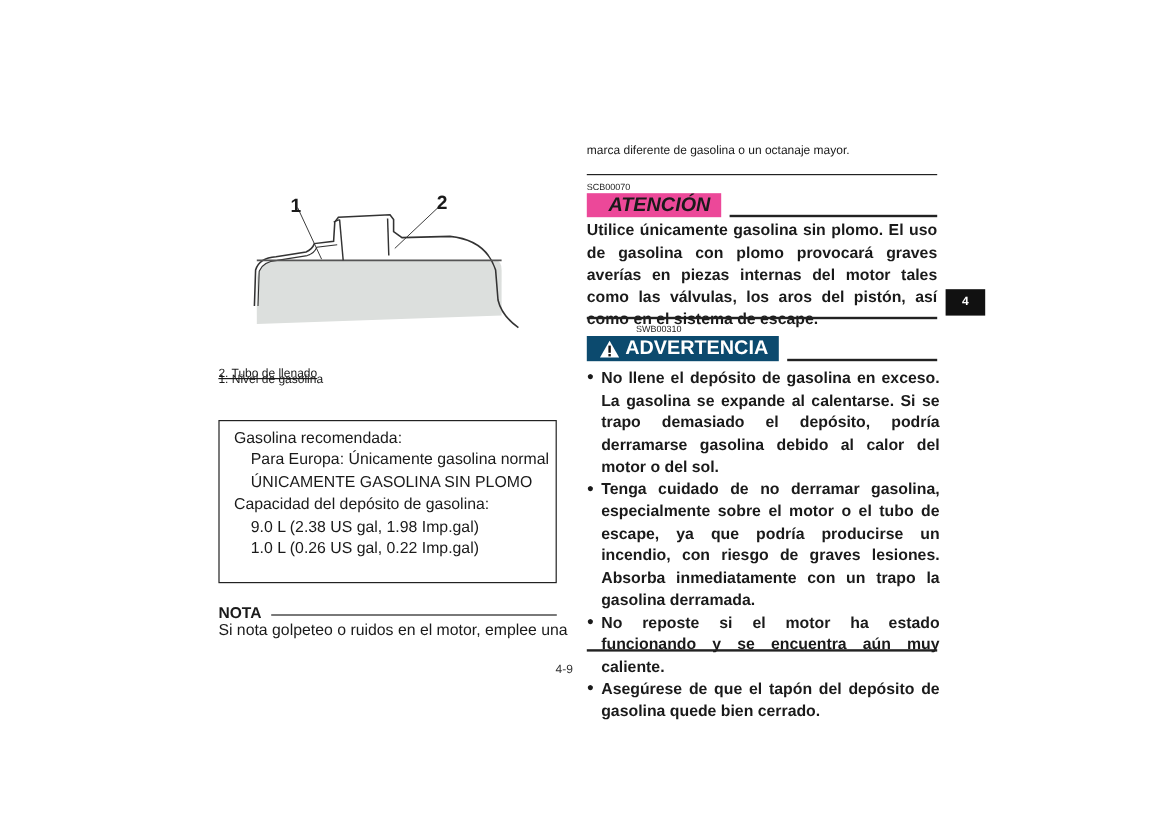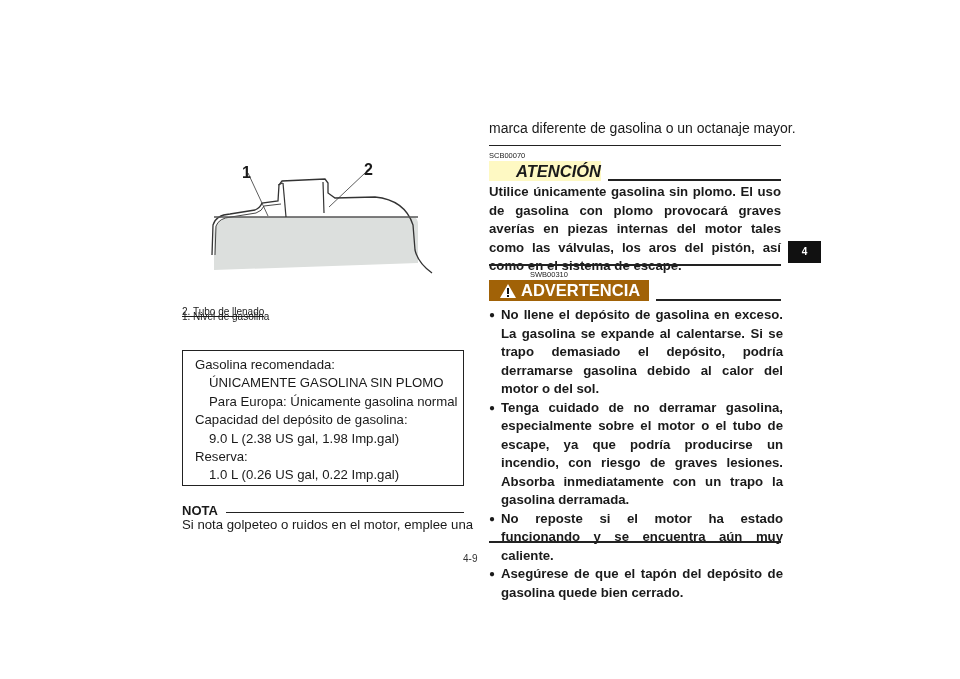--- a/index.html
+++ b/index.html
@@ -18,27 +18,27 @@
   #specbox { left:182px; top:350px; width:282px; height:136px; border:1px solid #222; box-sizing:border-box;
              font-size:13.2px; line-height:18.4px; padding:5px 0 0 12px; }
   #specbox .ind { padding-left:14px; }
 
   
   #nota-head { left:182px; top:503px; font-weight:bold; font-size:13px; }
   #nota-line { left:226px; top:512px; width:238px; height:1px; background:#222; }
   #nota-text { left:182px; top:517px; font-size:13.2px; }
 
   
-  #cont-text { left:489px; top:120px; font-size:14px; }
+  #cont-text { left:489px; top:120px; font-size:10px; }
   .hrule { height:2px; background:#222; }
   .code { font-size:7.5px; color:#222;text-align:center; }
 
-  #atencion-badge { left:489px; top:161px; width:112px; height:20px; background:#fef9c3;
-                    font-weight:bold; font-style:italic; font-size:16.5px; line-height:20px; padding-left:18px; box-sizing:border-box;text-align:right; }
-  #adv-badge { left:489px; top:280px; width:160px; height:21px; background:#a16207; color:#fff;
+  #atencion-badge { left:489px; top:161px; width:112px; height:20px; background:#ec4899;
+                    font-weight:bold; font-style:italic; font-size:16.5px; line-height:20px; padding-left:18px; box-sizing:border-box; }
+  #adv-badge { left:489px; top:280px; width:160px; height:21px; background:#0c4a6e; color:#fff;
                font-weight:bold; font-size:16.5px; line-height:21px; padding-left:10px; box-sizing:border-box; display:flex; align-items:center; }
   #adv-badge svg { margin-right:4px; }
 
   .bold-para { font-weight:bold; font-size:13.2px; line-height:18.5px; text-align:justify; width:292px; }
   .bullets { left:489px; top:306px; width:294px; }
   .bullet { display:flex; font-weight:bold; font-size:13.2px; line-height:18.5px; }
   .bullet .dot { width:12px; flex:0 0 12px; font-size:10px; line-height:18.5px; }
   .bullet .btxt { text-align:justify; width:282px; }
 
   
@@ -62,25 +62,24 @@
   <line x1="165" y1="18" x2="129" y2="52" stroke="#333" stroke-width="0.8"></line>
 </svg>
 <div class="abs callout" style="left:242px;top:164px;">1</div>
 <div class="abs callout" style="left:364px;top:161px;">2</div>
 
 <div class="abs caption" style="top:309px;">1. Nivel de gasolina</div>
 <div class="abs caption" style="top:304px;text-decoration:underline;">2. Tubo de llenado</div>
 
 <div id="specbox" class="abs">
   <div>Gasolina recomendada:</div>
+  <div class="ind">Para Europa: Únicamente gasolina normal</div>
   <div class="ind">ÚNICAMENTE GASOLINA SIN PLOMO</div>
-  <div class="ind">Para Europa: Únicamente gasolina normal</div>
   <div>Capacidad del depósito de gasolina:</div>
   <div class="ind">9.0 L (2.38 US gal, 1.98 Imp.gal)</div>
-  <div>Reserva:</div>
   <div class="ind">1.0 L (0.26 US gal, 0.22 Imp.gal)</div>
 </div>
 
 <div id="nota-head" class="abs">NOTA</div>
 <div id="nota-line" class="abs"></div>
 <div id="nota-text" class="abs">Si nota golpeteo o ruidos en el motor, emplee una</div>
 
 <div id="cont-text" class="abs">marca diferente de gasolina o un octanaje mayor.</div>
 <div class="abs hrule" style="left:489px;top:145px;width:292px;height:1px;"></div>
 

